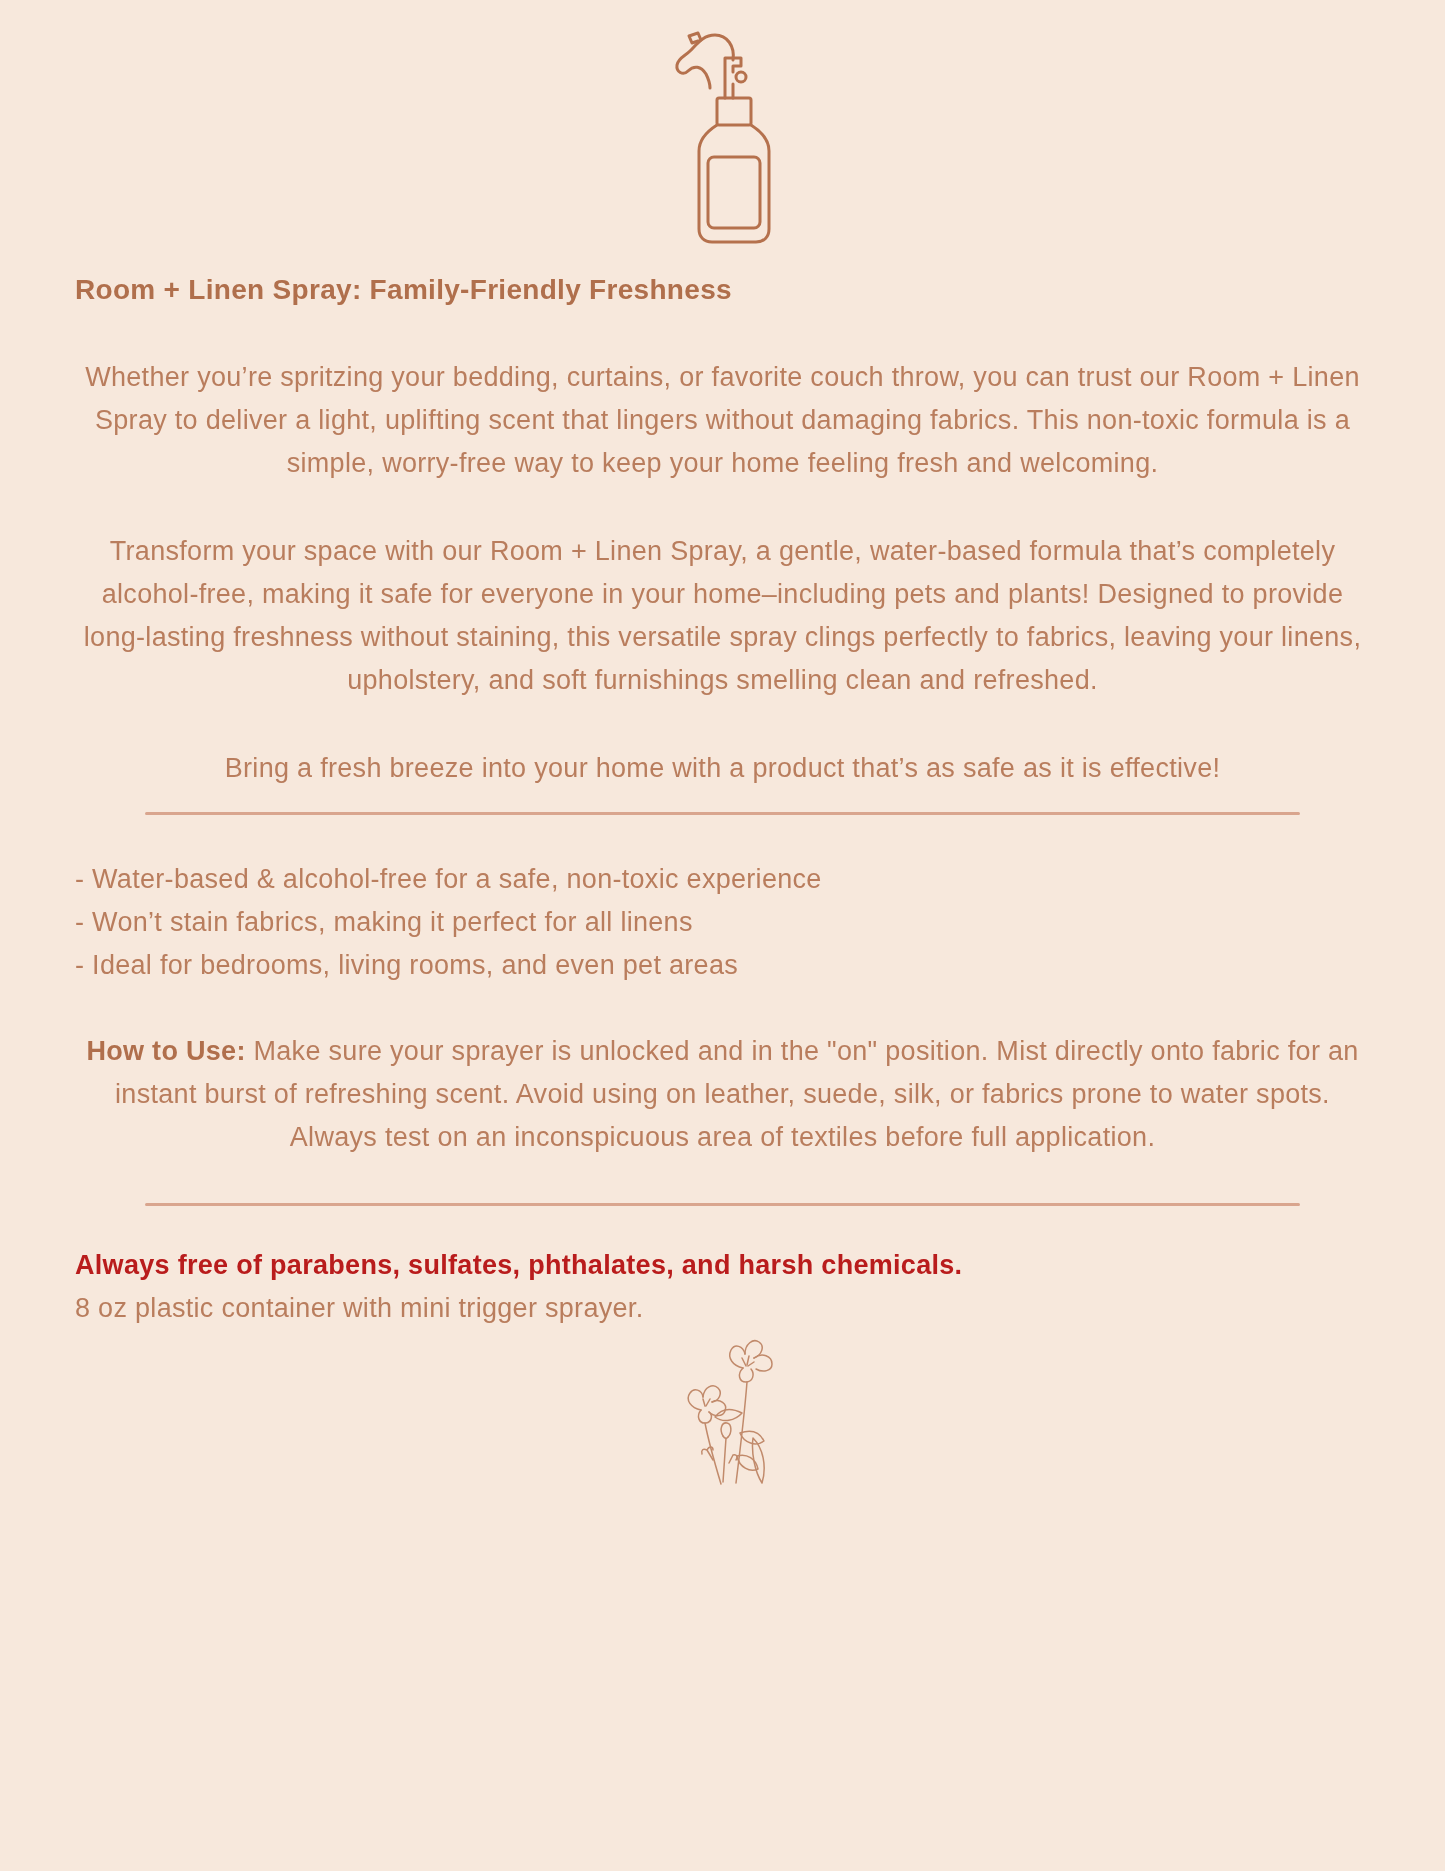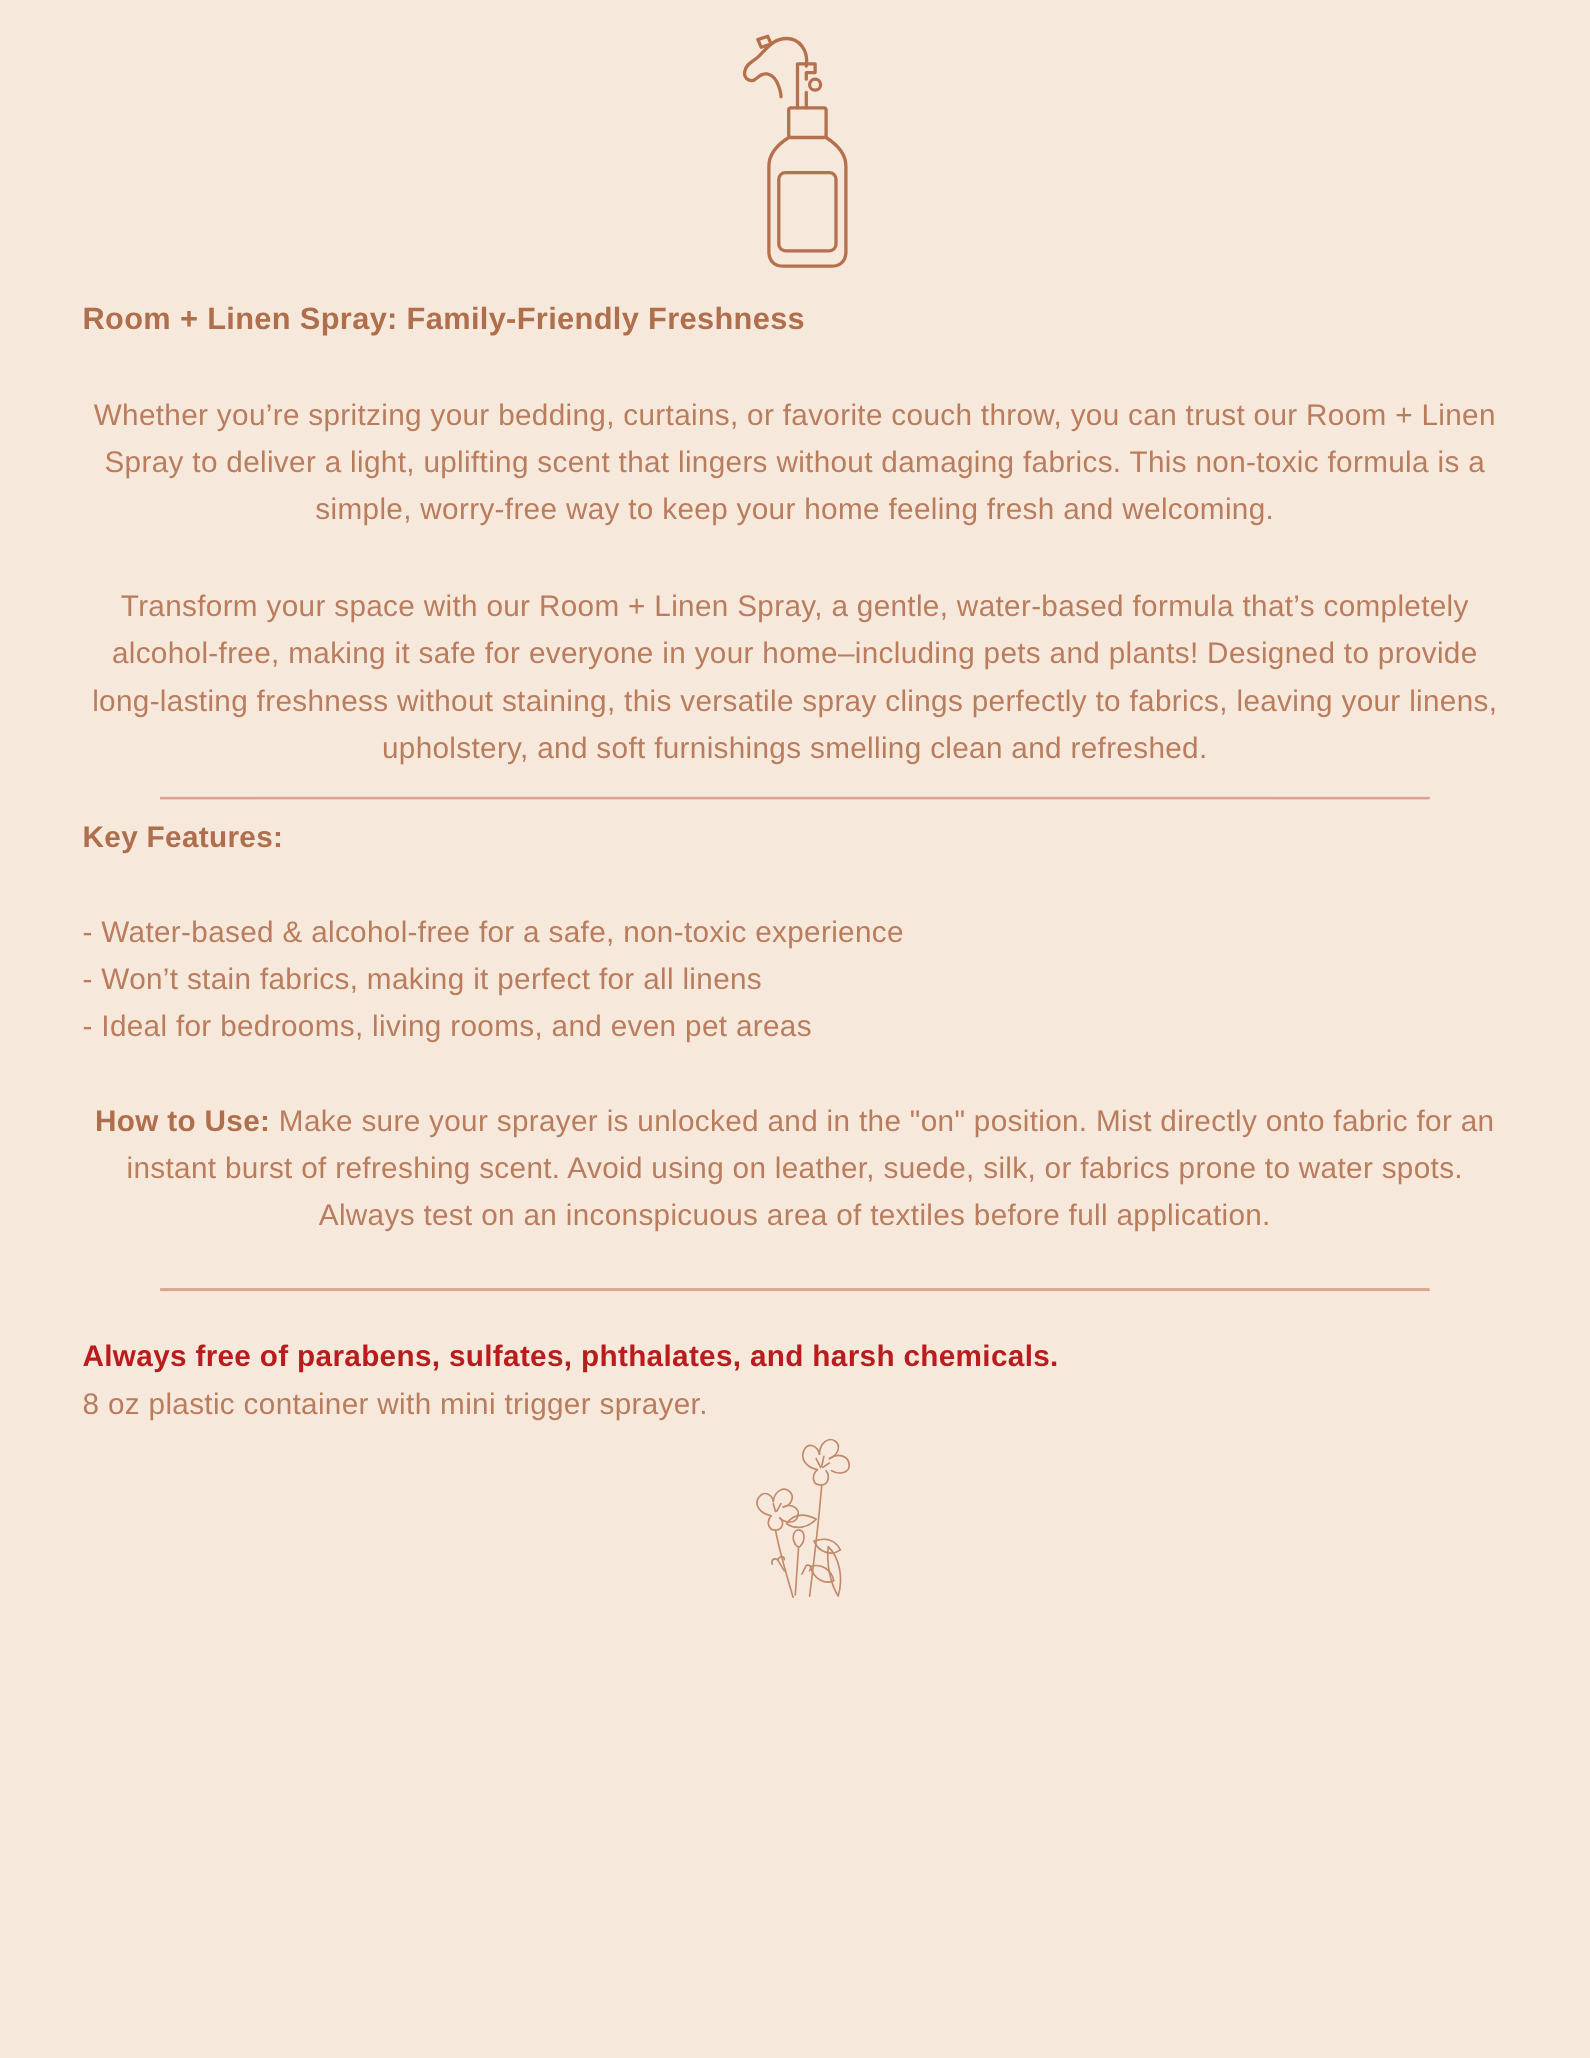--- a/index.html
+++ b/index.html
@@ -124,25 +124,25 @@
 
       <rect x="35" y="129" width="52" height="71" rx="6"></rect>
     </svg>
   </div>
 
   <h1 class="title">Room + Linen Spray: Family-Friendly Freshness</h1>
 
   <div class="intro">
     <p>Whether you’re spritzing your bedding, curtains, or favorite couch throw, you can trust our Room + Linen Spray to deliver a light, uplifting scent that lingers without damaging fabrics. This non-toxic formula is a simple, worry-free way to keep your home feeling fresh and welcoming.</p>
     <p>Transform your space with our Room + Linen Spray, a gentle, water-based formula that’s completely alcohol-free, making it safe for everyone in your home–including pets and plants! Designed to provide long-lasting freshness without staining, this versatile spray clings perfectly to fabrics, leaving your linens, upholstery, and soft furnishings smelling clean and refreshed.</p>
+    <p>Bring a fresh breeze into your home with a product that’s as safe as it is effective!</p>
   </div>
 
   <hr class="divider">
 
-  <h2 class="section-heading">Key Features:</h2>
   <ul class="features">
     <li>- Water-based &amp; alcohol-free for a safe, non-toxic experience</li>
     <li>- Won’t stain fabrics, making it perfect for all linens</li>
     <li>- Ideal for bedrooms, living rooms, and even pet areas</li>
   </ul>
 
   <p class="how-to-use"><span class="bold-label">How to Use:</span> <span>Make sure your sprayer is unlocked and in the "on" position. Mist directly onto fabric for an instant burst of refreshing scent. Avoid using on leather, suede, silk, or fabrics prone to water spots. Always test on an inconspicuous area of textiles before full application.</span></p>
 
   <hr class="divider second">
 

